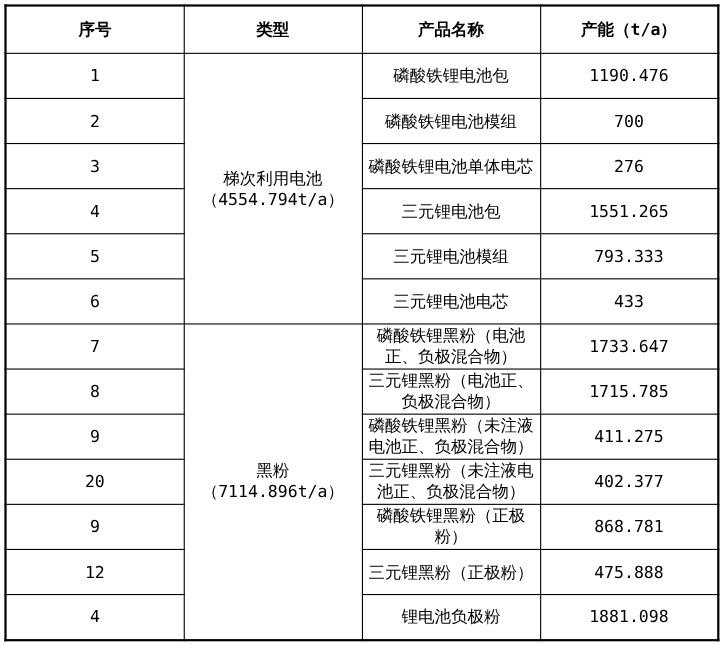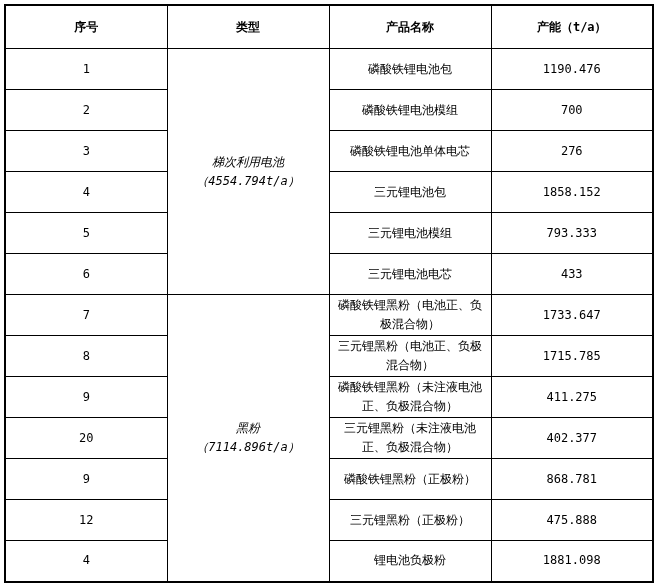--- a/index.html
+++ b/index.html
@@ -21,38 +21,38 @@
     width: 650px;
     border-collapse: collapse;
     table-layout: fixed;
     border: 2px solid #000000;
   }
   table.capacity-table th,
   table.capacity-table td {
     border: 1px solid #000000;
     text-align: center;
     vertical-align: middle;
-    font-size: 12px;
+    font-size: 15px;
     line-height: 19px;
     padding: 1px 3px;
     overflow: hidden;
     word-break: break-all;
   }
   table.capacity-table th {
     font-weight: bold;
     height: 40px;
   }
   table.capacity-table tbody tr {
     height: 41px;
   }
   col.c-no      { width: 25%; }
   col.c-type    { width: 25%; }
   col.c-product { width: 25%; }
   col.c-cap     { width: 25%; }
-  .type-line { display: block; font-style: italic; }
+  .type-line { display: block; }
 </style>
 </head>
 <body>
 
 <div class="page">
   <table class="capacity-table">
     <colgroup>
       <col class="c-no">
         <col class="c-type">
         <col class="c-product">
@@ -82,21 +82,21 @@
           <td>700</td>
         </tr>
         <tr>
           <td>3</td>
           <td>磷酸铁锂电池单体电芯</td>
           <td>276</td>
         </tr>
         <tr>
           <td>4</td>
           <td>三元锂电池包</td>
-          <td>1858.152</td>
+          <td>1551.265</td>
         </tr>
         <tr>
           <td>5</td>
           <td>三元锂电池模组</td>
           <td>793.333</td>
         </tr>
         <tr>
           <td>6</td>
           <td>三元锂电池电芯</td>
           <td>433</td>

